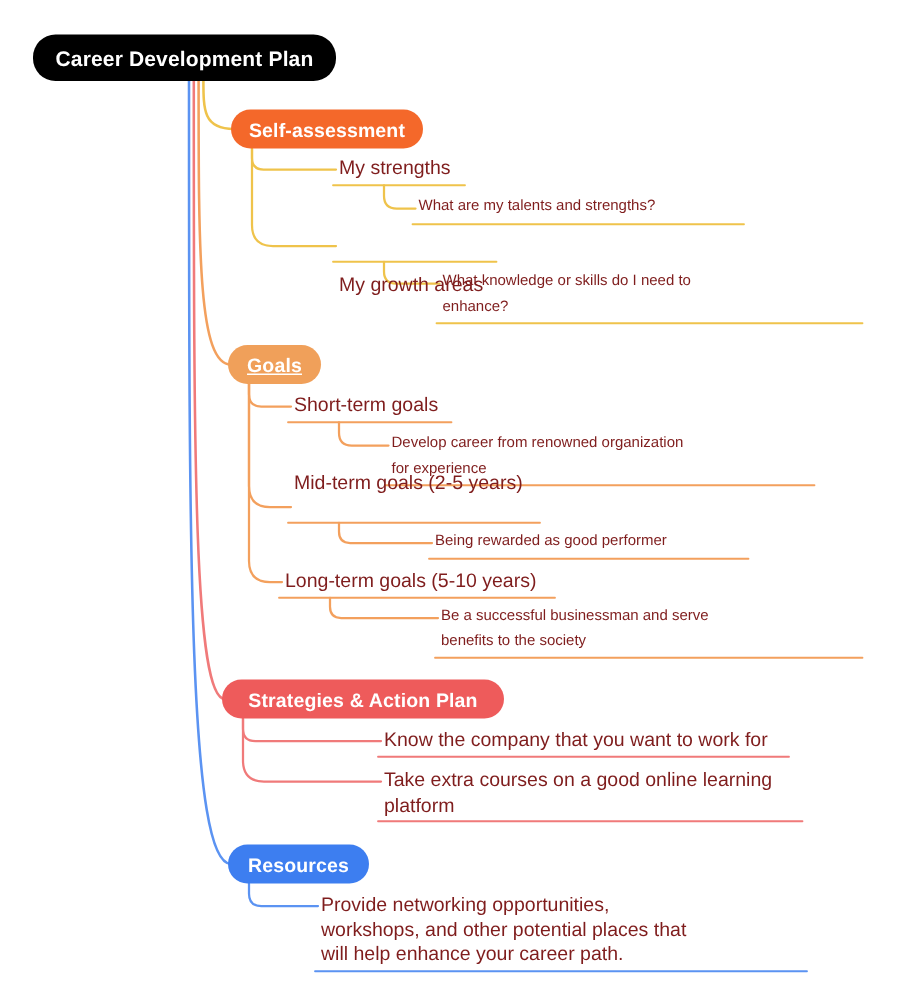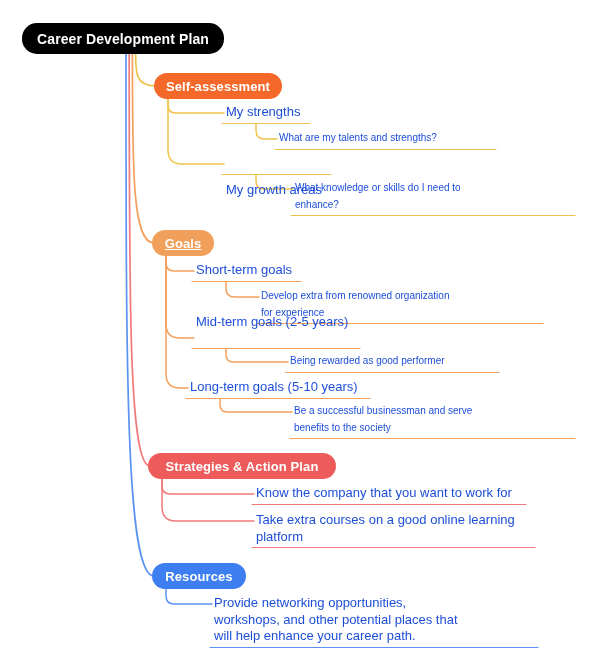--- a/index.html
+++ b/index.html
@@ -40,21 +40,21 @@
   }
   .pill.root {
     font-size: 14px;
     border-radius: 15px;
   }
   .pill.topic {
     font-size: 13px;
   }
   
   .leaf {
-    color: #1d4ed8;
+    color: #7f1d1d;
     font-size: 13px;
     line-height: 16.5px;
     padding: 0;
     white-space: pre-line;
   }
   .leaf.sub {
     font-size: 10px;
   }
 </style>
 </head>
@@ -94,21 +94,21 @@
       <path d="M 210 647.5 L 538 647.5" fill="none" stroke="#5B93F2" stroke-width="1.2" stroke-linecap="round"></path>
     </svg>
 <div class="node pill topic" style="left: 154px; top: 73px; width: 128px; height: 26px; background: rgb(244, 104, 42);">Self-assessment</div>
     <div class="node leaf" style="left: 226px; top: 104px; width: 82px; height: 18px;">My strengths</div>
     <div class="node leaf sub" style="left: 279px; top: 130px; width: 215px; height: 18px;">What are my talents and strengths?</div>
     <div class="node leaf" style="left: 226px; top: 155px; width: 103px; height: 18px; margin-top: 27px;">My growth areas</div>
     <div class="node leaf sub" style="left: 295px; top: 180px; width: 240px; height: 34px;">What knowledge or skills do I need to
 enhance?</div>
     <div class="node pill topic" style="left: 152px; top: 230px; width: 62px; height: 26px; background: rgb(240, 160, 90); text-decoration: underline;">Goals</div>
     <div class="node leaf" style="left: 196px; top: 262px; width: 103px; height: 18px;">Short-term goals</div>
-    <div class="node leaf sub" style="left: 261px; top: 288px; width: 272px; height: 34px;">Develop extra from renowned organization
+    <div class="node leaf sub" style="left: 261px; top: 288px; width: 272px; height: 34px;">Develop career from renowned organization
 for experience</div>
     <div class="node leaf" style="left: 196px; top: 314px; width: 162px; height: 18px;">Mid-term goals (2-5 years)</div>
     <div class="node leaf sub" style="left: 290px; top: 353px; width: 207px; height: 18px;">Being rewarded as good performer</div>
     <div class="node leaf" style="left: 190px; top: 379px; width: 178px; height: 18px;">Long-term goals (5-10 years)</div>
     <div class="node leaf sub" style="left: 294px; top: 403px; width: 244px; height: 34px;">Be a successful businessman and serve
 benefits to the society</div>
     <div class="node pill topic" style="left: 148px; top: 453px; width: 188px; height: 26px; background: rgb(238, 91, 91);">Strategies &amp; Action Plan</div>
     <div class="node leaf" style="left: 256px; top: 485px; width: 268px; height: 18px;">Know the company that you want to work for</div>
     <div class="node leaf" style="left: 256px; top: 512px; width: 277px; height: 34px;">Take extra courses on a good online learning
 platform</div>

